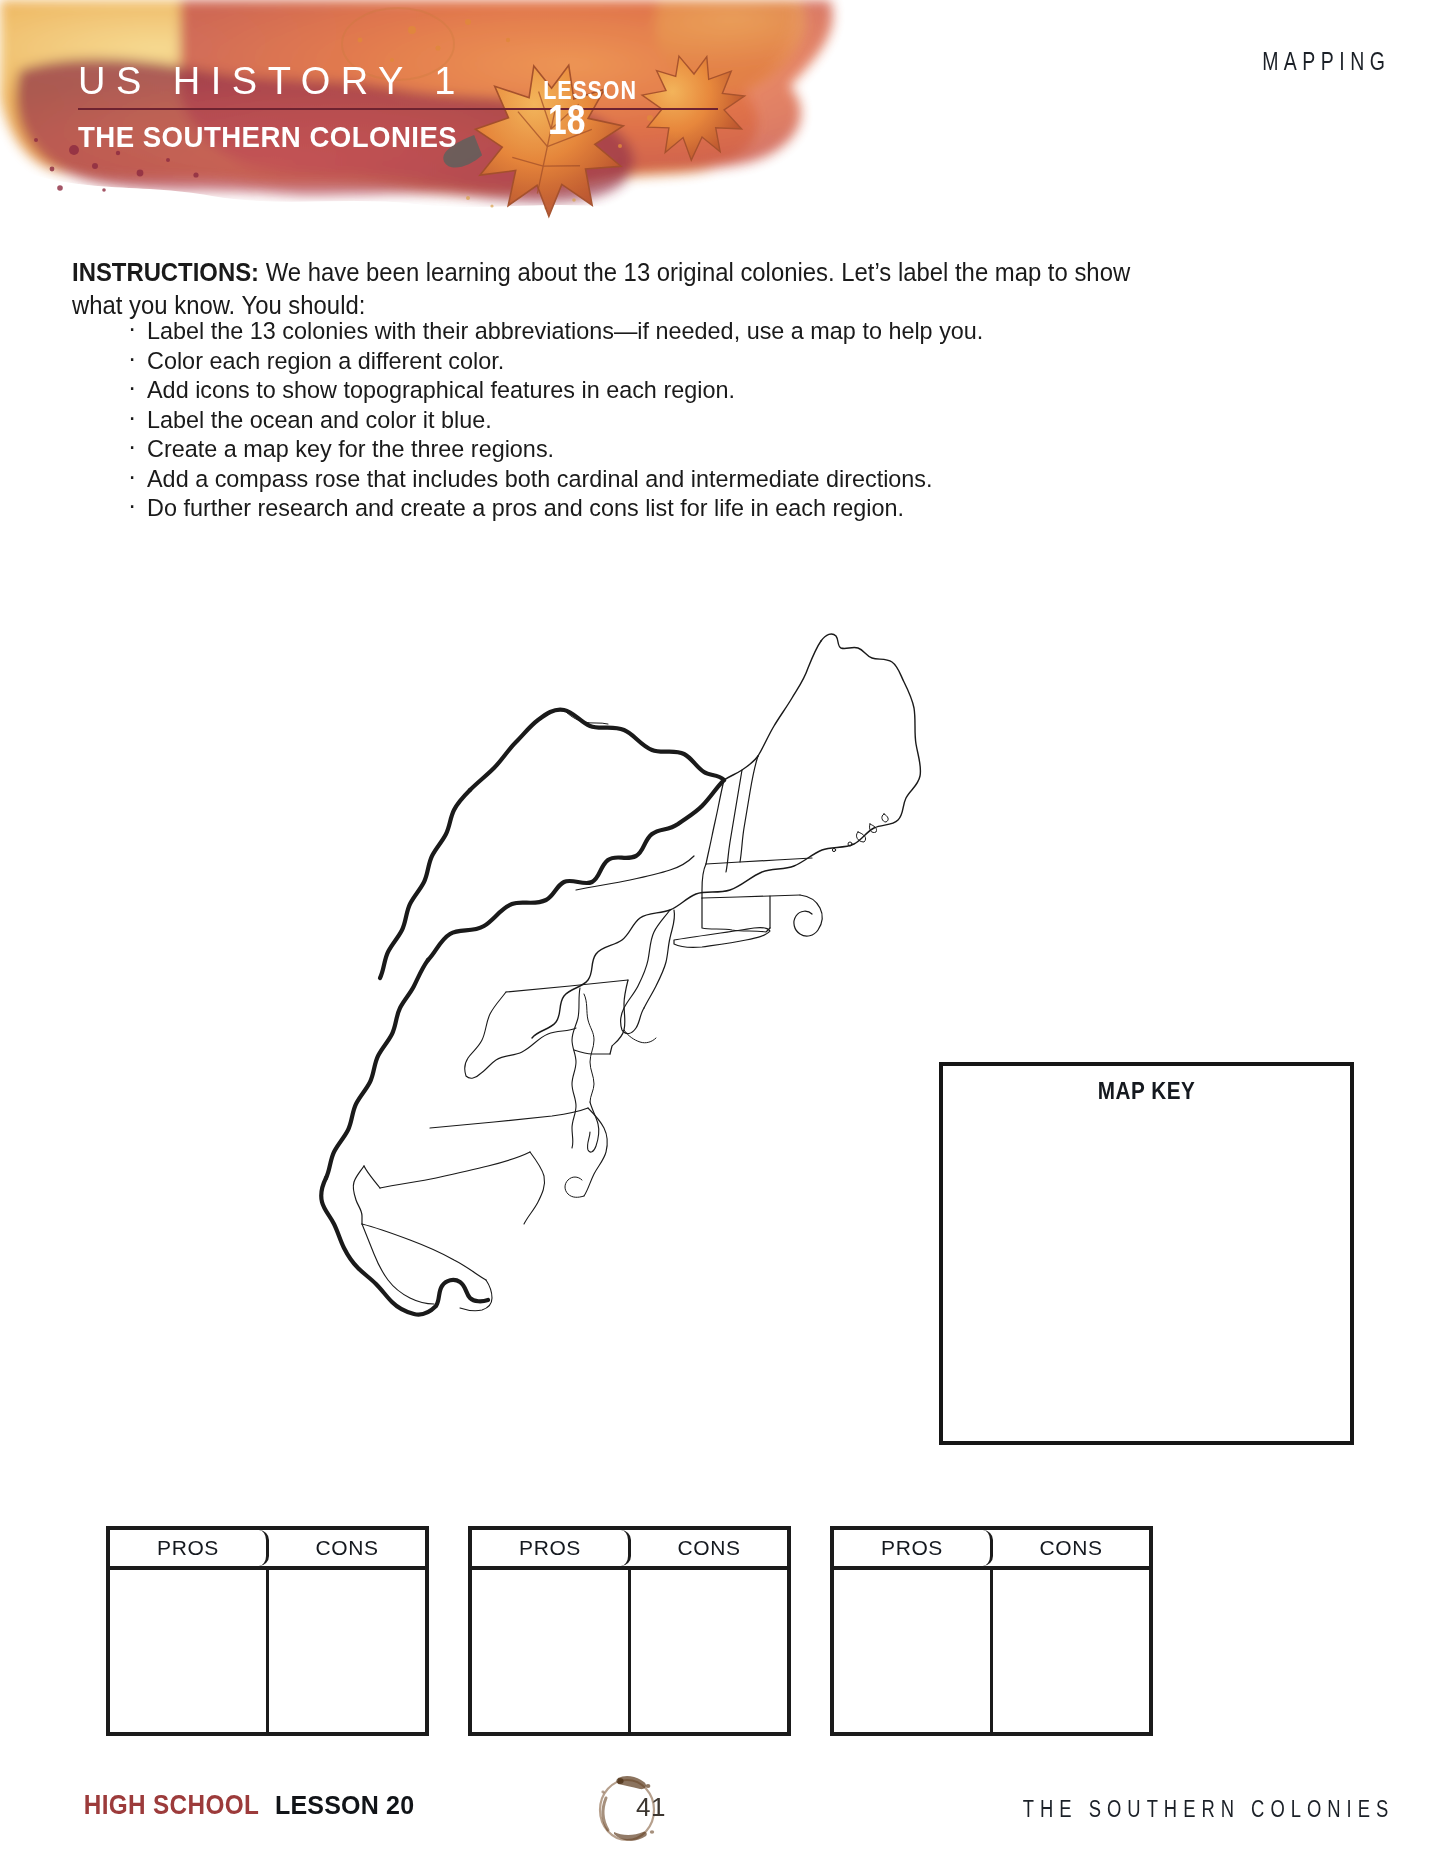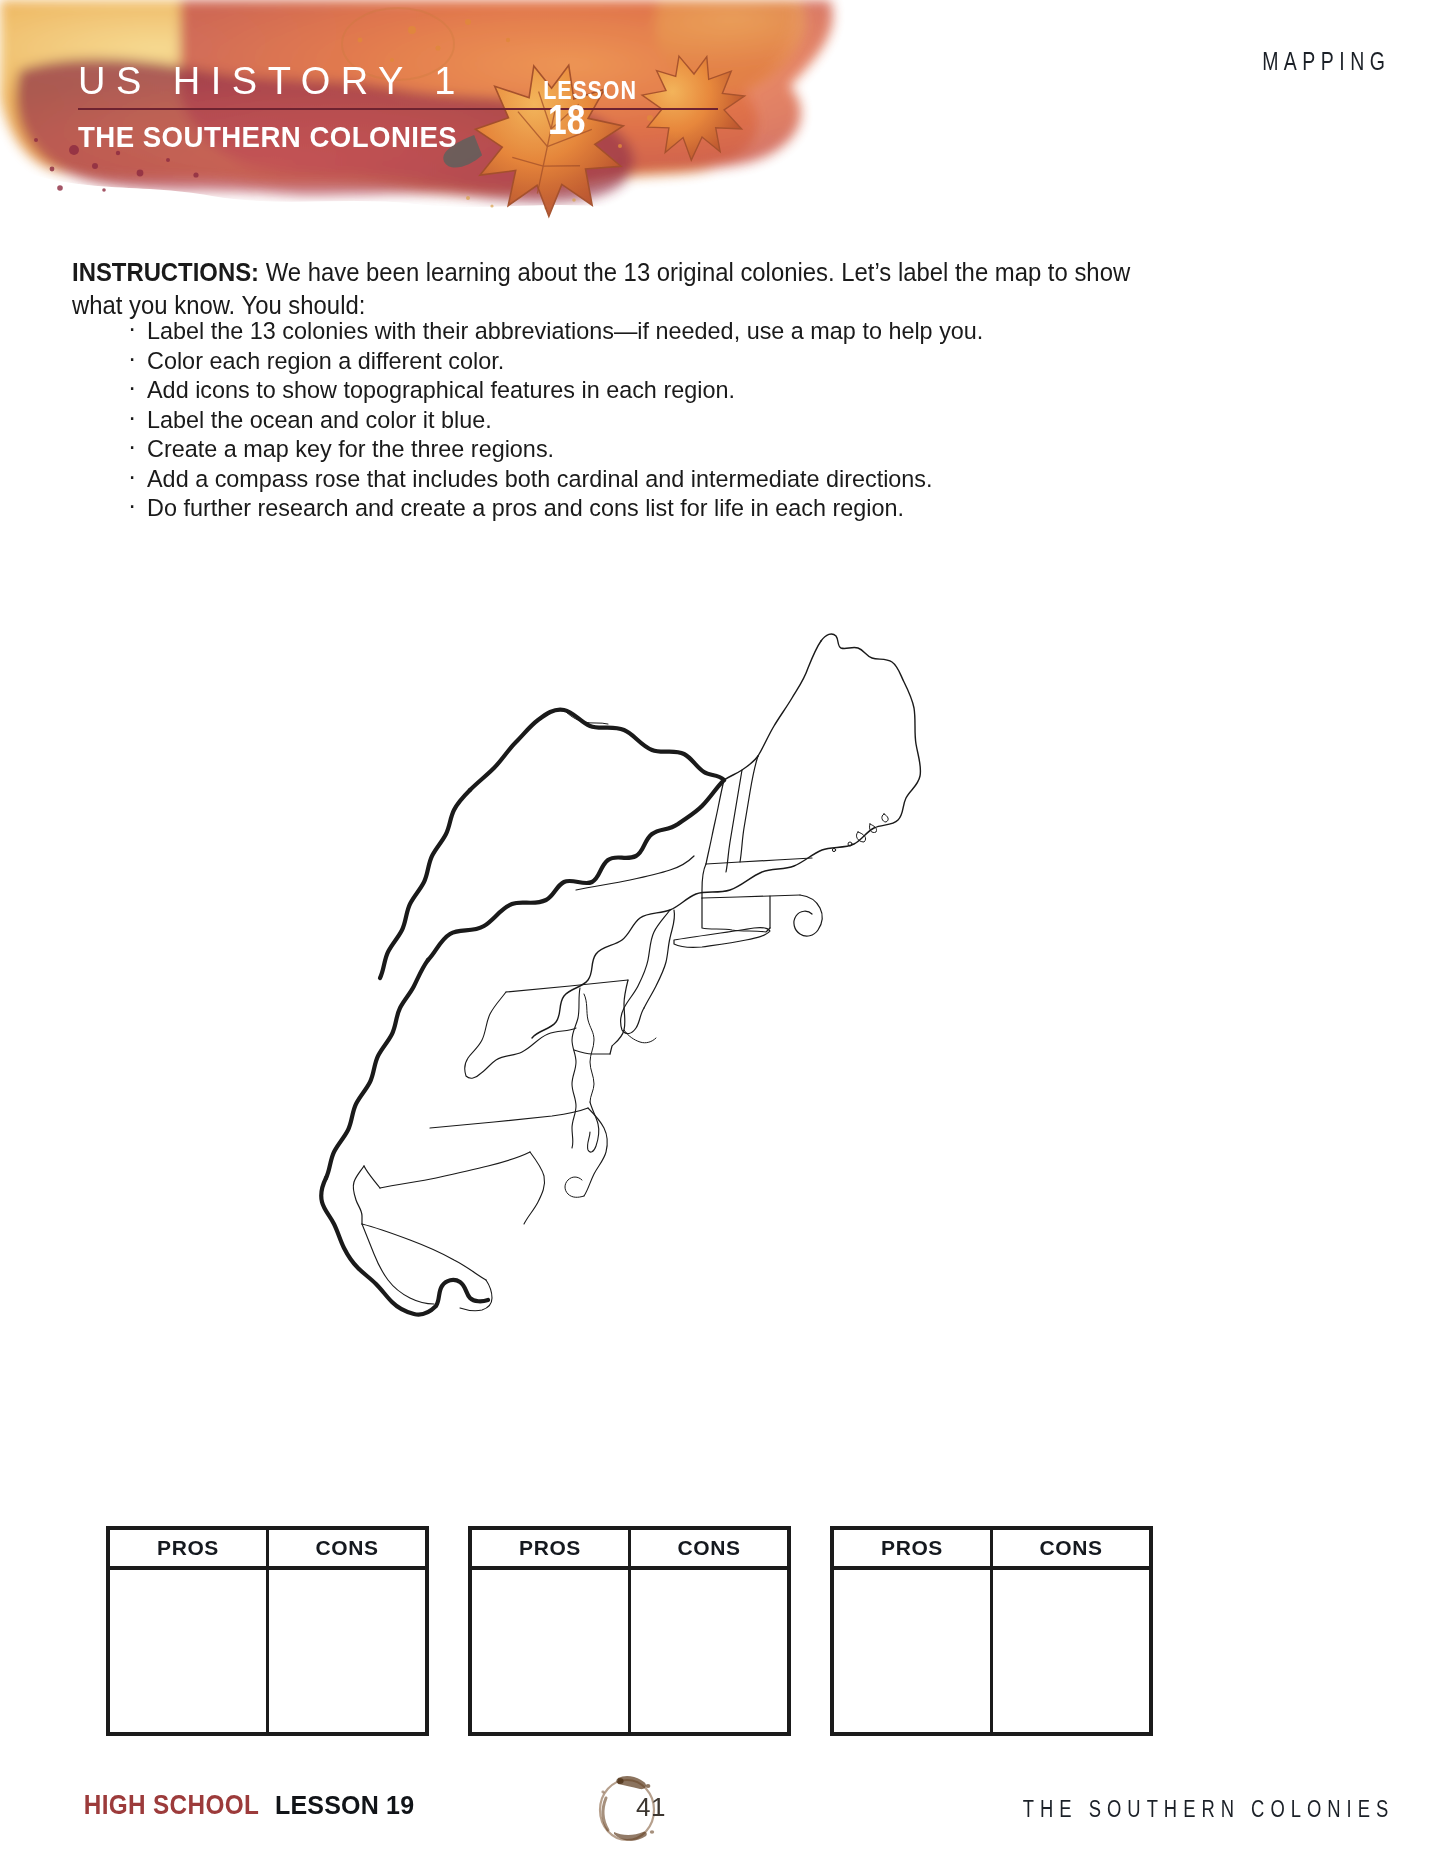--- a/index.html
+++ b/index.html
@@ -215,23 +215,24 @@
     display: flex;
     flex: 1;
   }
   .pc-cell-head {
     flex: 1;
     display: flex;
     align-items: center;
     justify-content: center;
     font-family: "Liberation Sans Narrow", "Liberation Sans", sans-serif;
     font-size: 21px;
-    font-weight: bold;
+    font-weight: normal;
     letter-spacing: 0.6px;
     color: #15191f;
+    border-radius: 10px;
   }
   .pc-cell-head.left-col { border-right: 3px solid #1b1b1b; }
   .pc-cell { flex: 1; }
   .pc-cell.left-col { border-right: 3px solid #1b1b1b; }
 
   
   #footer {
     position: absolute;
     left: 0;
     top: 1760px;
@@ -598,20 +599,23 @@
 
       <path d="M44,596 C48,606 52,616 56,626 C60,636 64,644 70,652
                C76,660 84,666 92,670 C100,674 108,676 116,676" stroke-width="1.1"></path>
 
       <path d="M246,82 C252,88 258,92 266,94 C274,96 282,94 290,96" stroke-width="1"></path>
 
       <path d="M306,402 C310,408 316,412 322,414 C328,416 334,414 338,410" stroke-width="1"></path>
     </svg>
   </div>
 
+  <div id="map-key-box" class="framed-box">
+    <div class="box-title">MAP KEY</div>
+  </div>
 
   <div class="proscons-table pc-t1">
     <div class="pc-head">
       <div class="pc-cell-head left-col">PROS</div>
       <div class="pc-cell-head">CONS</div>
     </div>
     <div class="pc-body">
       <div class="pc-cell left-col"></div>
       <div class="pc-cell"></div>
     </div>
@@ -634,21 +638,21 @@
       <div class="pc-cell-head">CONS</div>
     </div>
     <div class="pc-body">
       <div class="pc-cell left-col"></div>
       <div class="pc-cell"></div>
     </div>
   </div>
 
   <div id="footer">
     <div id="footer-left">
-      <span id="footer-highschool">HIGH SCHOOL</span><span id="footer-lessonnum">LESSON 19</span>
+      <span id="footer-highschool">HIGH SCHOOL</span><span id="footer-lessonnum">LESSON 20</span>
     </div>
 
     <div id="page-number-wrap">
       <svg width="78" height="74" viewBox="0 0 78 74" xmlns="http://www.w3.org/2000/svg">
         <ellipse cx="39" cy="38" rx="27" ry="30" fill="none" stroke="#7a5230" stroke-width="2.2" opacity="0.55"></ellipse>
         <path d="M18,26 C14,36 14,48 20,58" fill="none" stroke="#6b4626" stroke-width="3" opacity="0.6" stroke-linecap="round"></path>
         <path d="M30,6 C38,2 48,4 56,10 C60,13 58,18 52,17 C44,15 36,13 30,12 Z" fill="#5e3d20" opacity="0.72"></path>
         <ellipse cx="32" cy="9" rx="3.6" ry="3" fill="#4f3319" opacity="0.8"></ellipse>
         <ellipse cx="60" cy="14" rx="2.4" ry="2" fill="#5e3d20" opacity="0.7"></ellipse>
         <path d="M26,62 C34,70 48,71 58,64 C60,62 58,59 55,60 C46,64 34,64 26,60 Z" fill="#5e3d20" opacity="0.68"></path>

